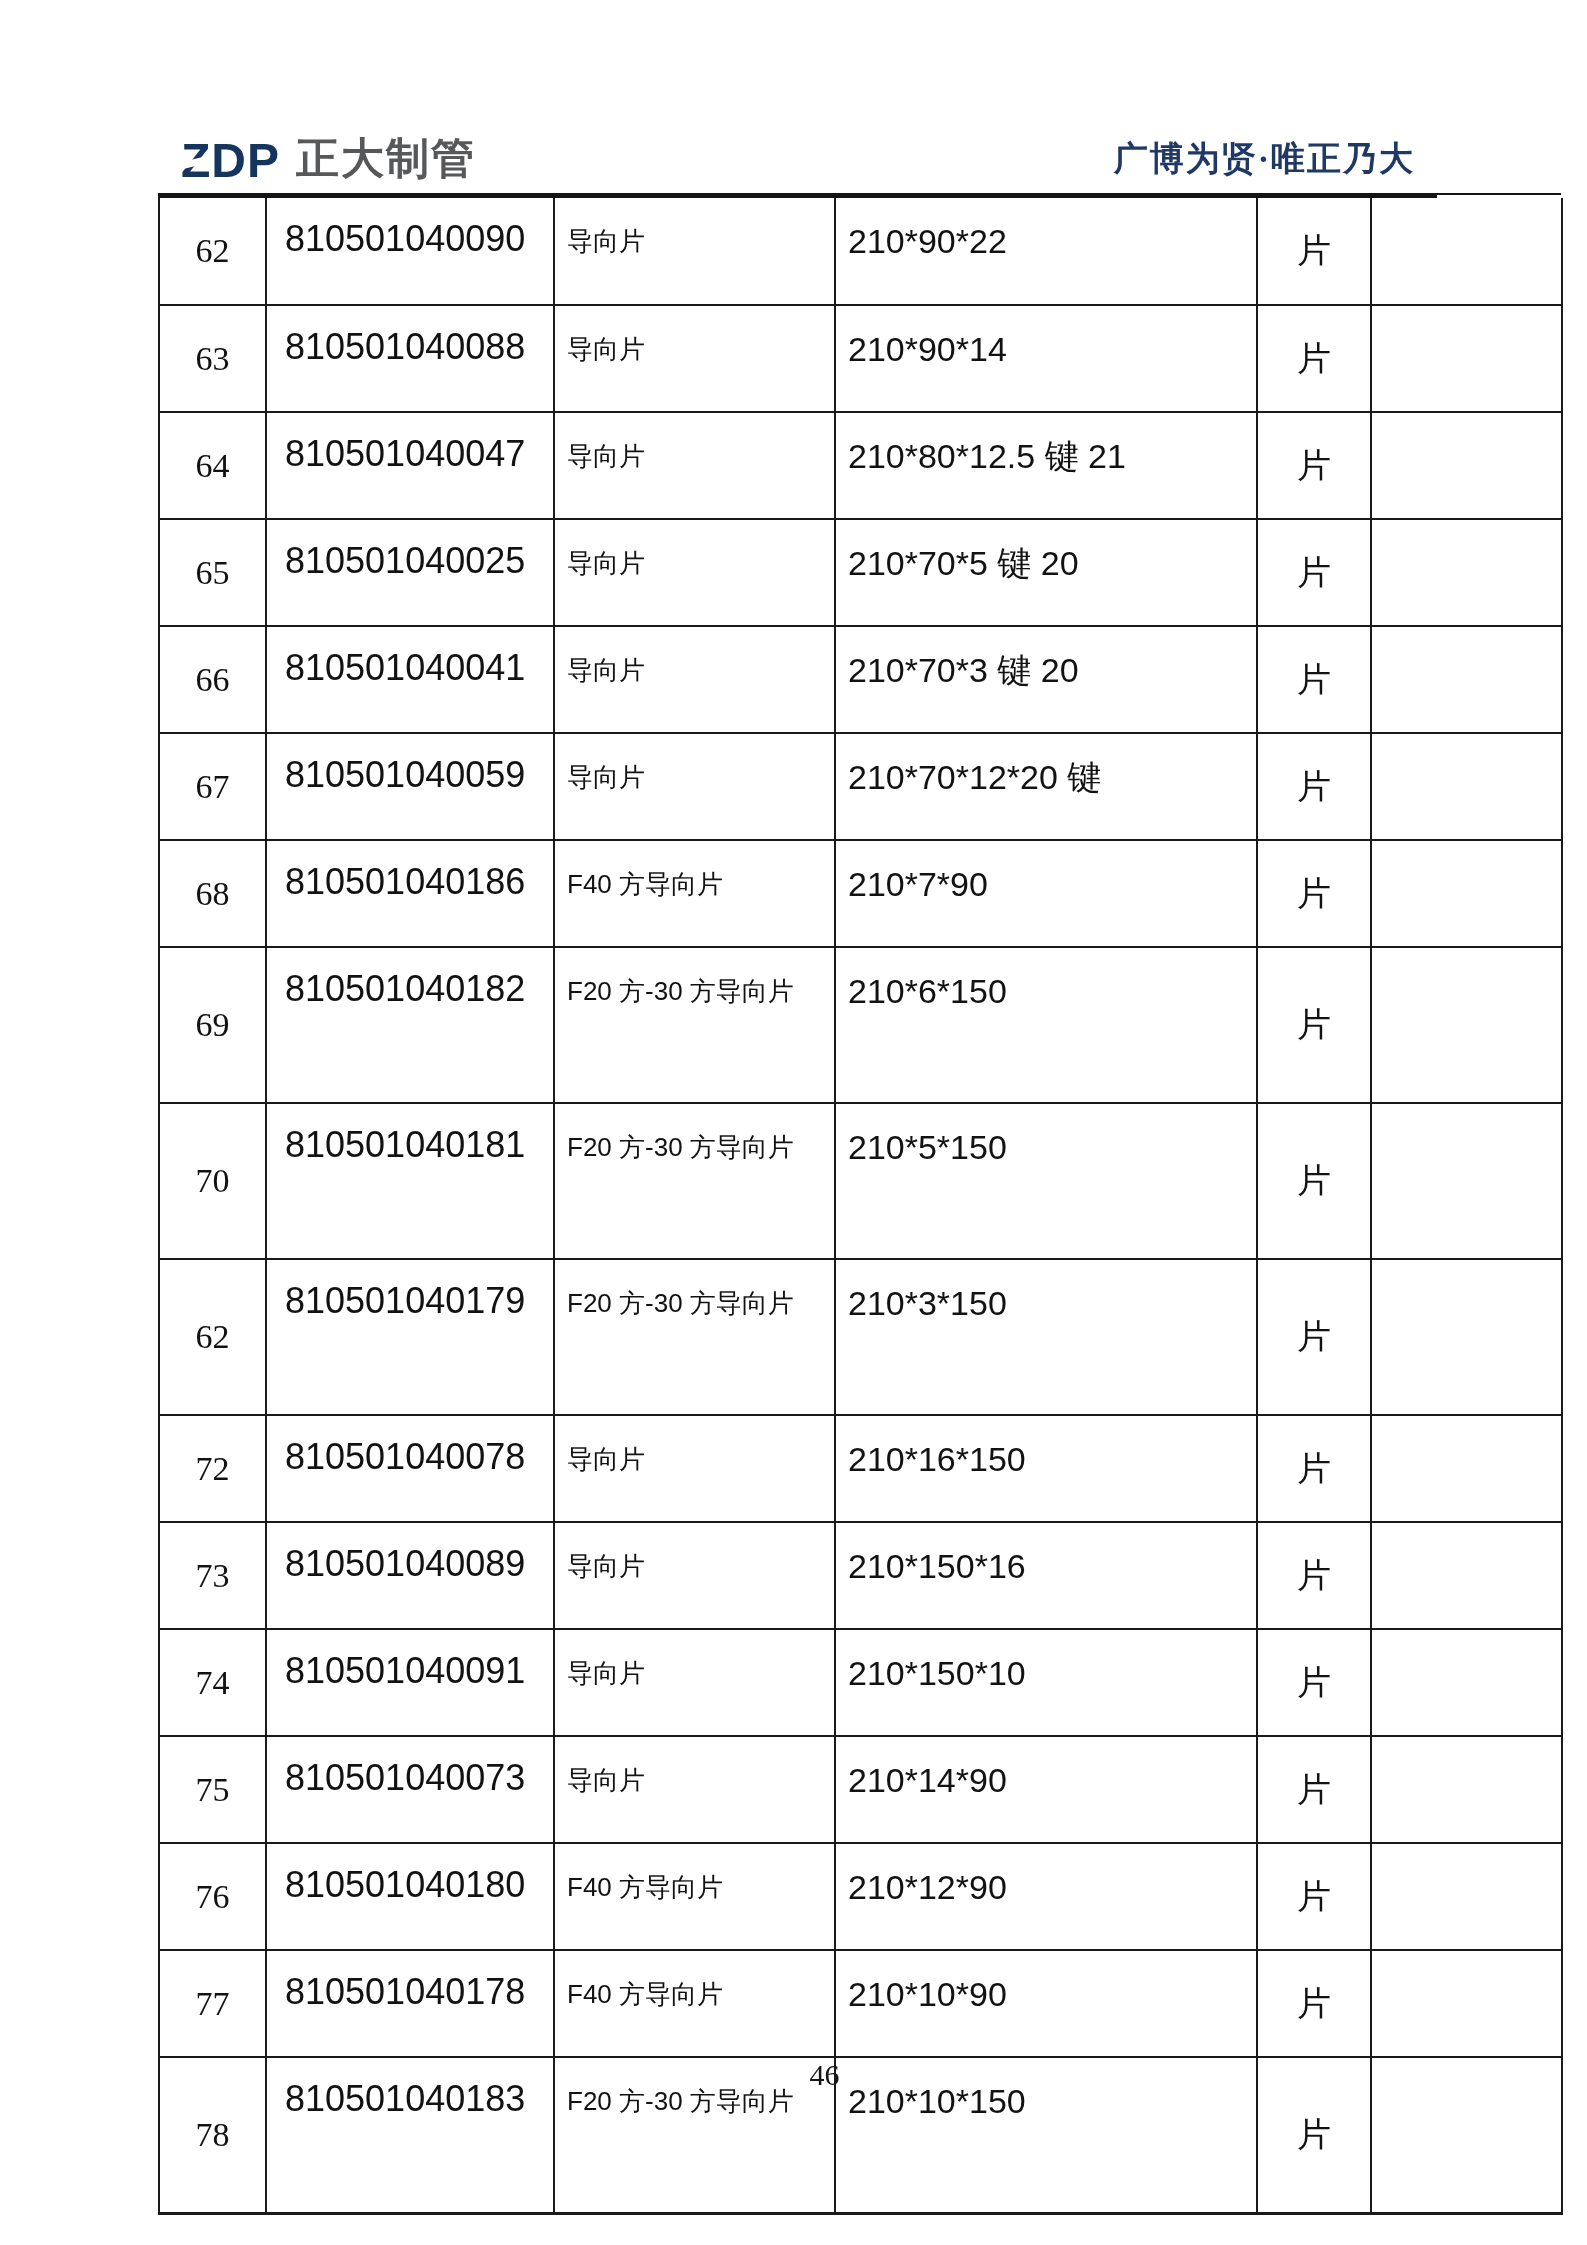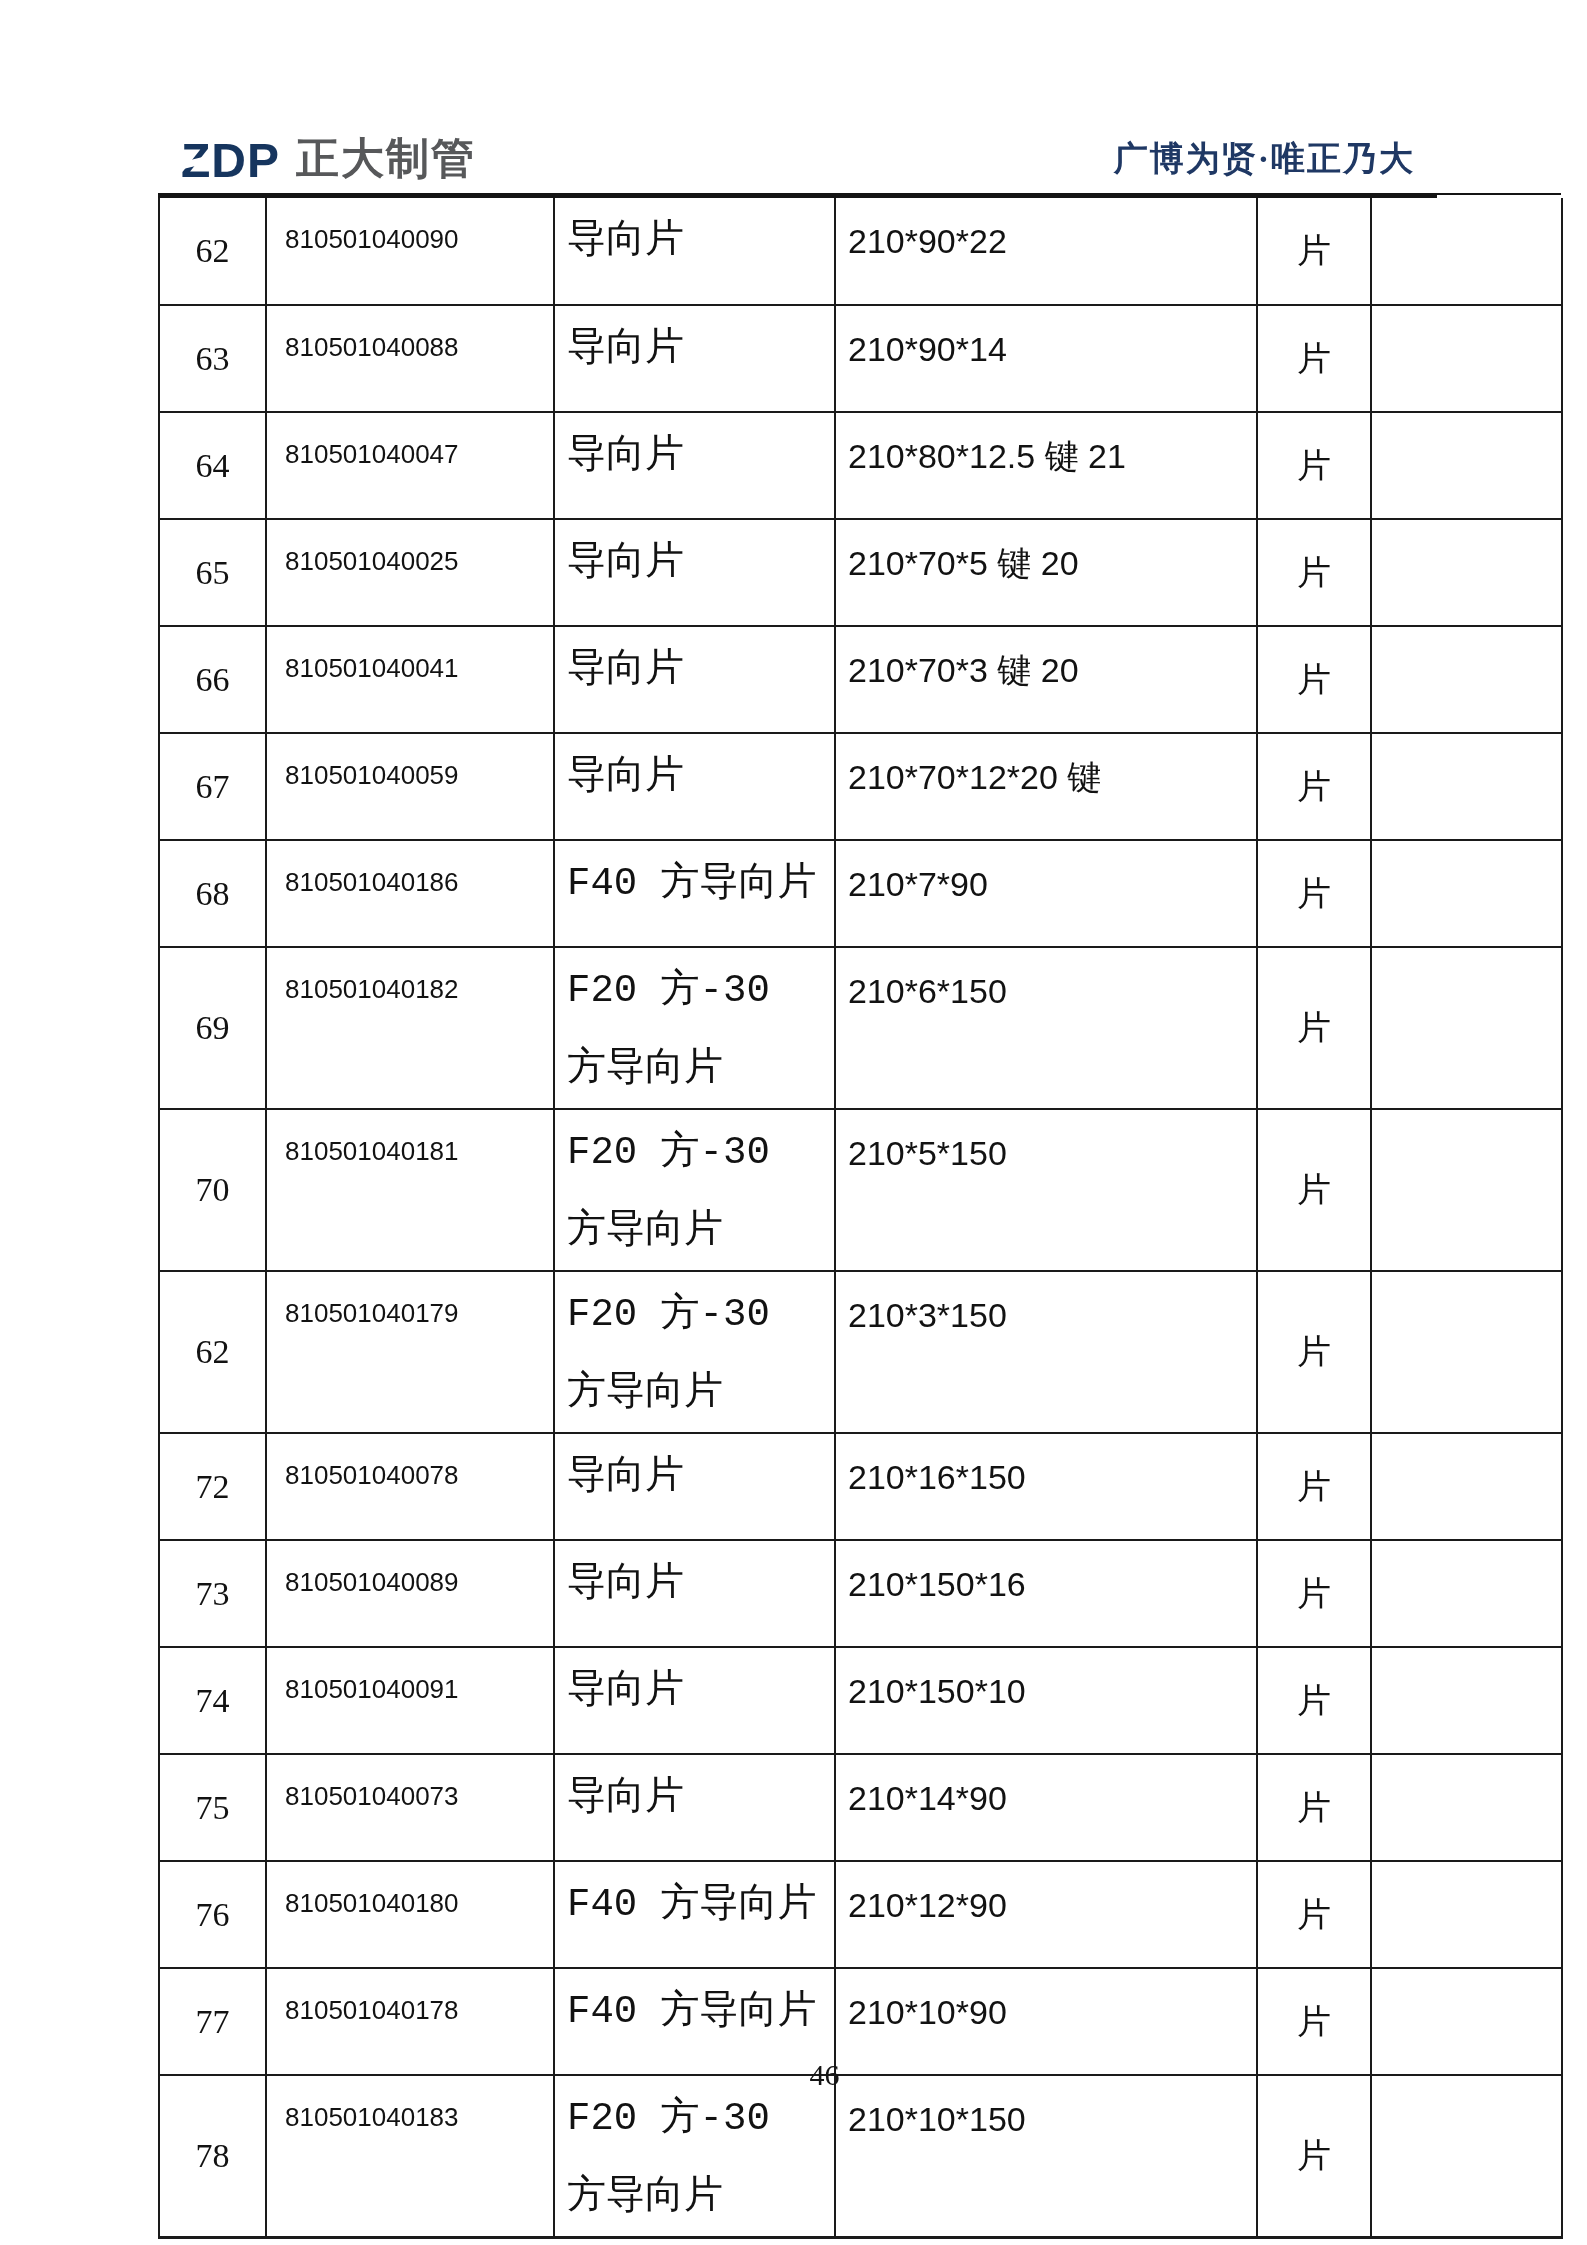--- a/index.html
+++ b/index.html
@@ -42,26 +42,26 @@
   col.c-spec{width:422px;} col.c-unit{width:114px;} col.c-remark{width:191px;}
   td{border:2px solid #1a1a1a;padding:0;overflow:hidden;}
   tr{height:107px;} tr.tall{height:156px;}
   tr:first-child td{border-top:none;}
   tr:last-child td{border-bottom-width:3px;}
   td.seq{
     font-family:"Liberation Serif","DejaVu Serif",serif;font-size:34px;
     text-align:center;vertical-align:middle;
   }
   td.code{
-    font-size:26px;vertical-align:top;line-height:42px;
+    font-size:36px;vertical-align:top;line-height:42px;
     padding:20px 0 0 18px;letter-spacing:0px;white-space:nowrap;
   }
   td.name{
-    font-size:39px;vertical-align:top;line-height:78px;
-    padding:4px 2px 0 12px;word-break:break-all;font-family:Liberation Mono, monospace;
+    font-size:26px;vertical-align:top;line-height:78px;
+    padding:4px 2px 0 12px;word-break:break-all;
   }
   td.spec{
     font-size:34px;vertical-align:top;line-height:42px;
     padding:22px 0 11px 12px;white-space:nowrap;
   }
   td.unit{font-size:34px;text-align:center;vertical-align:middle;}
   td.remark{}
   
   .page-number{
     position:absolute;left:0;top:2058px;width:1587px;text-align:center;

